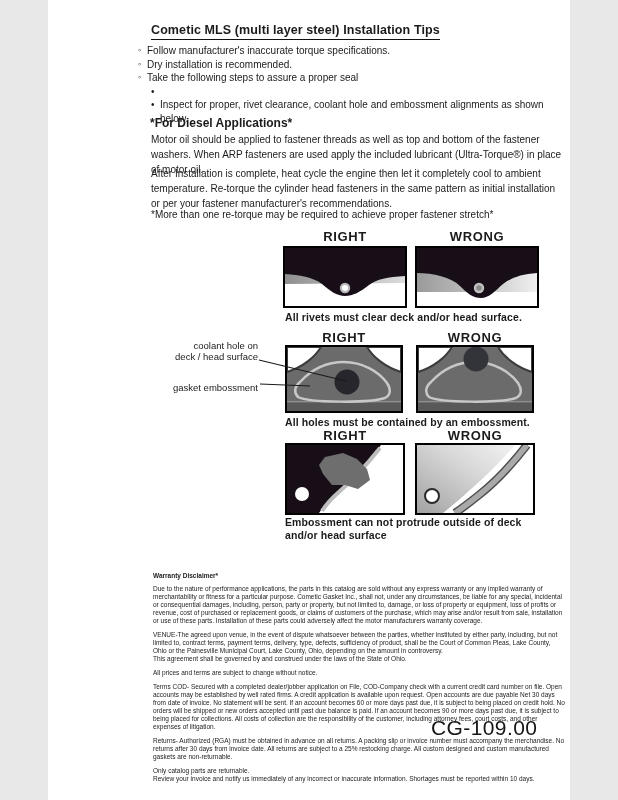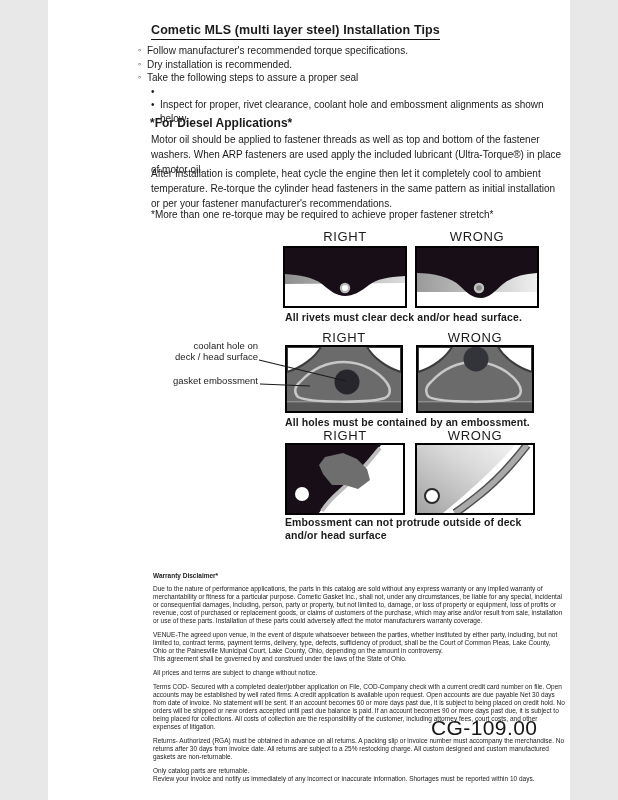--- a/index.html
+++ b/index.html
@@ -18,46 +18,46 @@
   .b-marker{width:9px;flex:0 0 9px;font-size:9px;}
   .sub{margin-left:13px;}
   .sub .b-marker{font-size:10px;}
   
   .diesel-h{left:102px;top:116px;font-size:12px;font-weight:bold;}
   .para{font-size:10px;line-height:14.8px;width:412px;}
   .p1{left:103px;top:133px;}
   .p2{left:103px;top:167px;}
   .p3{left:103px;top:208px;}
   
-  .dg-lbl{font-size:13px;font-weight:normal;letter-spacing:.6px;text-align:center;}
+  .dg-lbl{font-size:13px;font-weight:bold;letter-spacing:.6px;text-align:center;}
   .cap{font-size:10.5px;font-weight:bold;letter-spacing:.1px;line-height:12.5px;}
   .row2-side-labels{left:113px;top:341px;width:97px;text-align:right;
     font-size:9.5px;line-height:10.5px;}
-  .row2-lbl2{margin-top:14px;}
+  .row2-lbl2{margin-top:21px;}
   .dg-box{position:absolute;}
   .dg-box svg{display:block;}
   .leader{z-index:5;}
   
   .legal{left:105px;top:572px;width:412px;font-size:6.5px;line-height:8px;color:#222;}
   .legal h4{margin:0 0 5px 0;font-size:6.5px;}
   .legal p{margin:0 0 6px 0;}
   .legal p.no-gap{margin-bottom:0;}
   .pagenum{left:383px;top:716px;font-size:21px;letter-spacing:.4px;color:#161616;}
 </style>
 </head>
 <body>
 
 <div class="page">
 
   <div class="abs title">Cometic MLS (multi layer steel) Installation Tips</div>
 
   <div class="abs bullets">
     <div class="b-row">
       <span class="b-marker">◦</span>
-      <span>Follow manufacturer's recommended torque specifications.</span>
+      <span>Follow manufacturer's inaccurate torque specifications.</span>
     </div>
     <div class="b-row">
       <span class="b-marker">◦</span>
       <span>Dry installation is recommended.</span>
     </div>
     <div class="b-row">
       <span class="b-marker">◦</span>
       <span>Take the following steps to assure a proper seal</span>
     </div>
     <div class="b-row sub">

